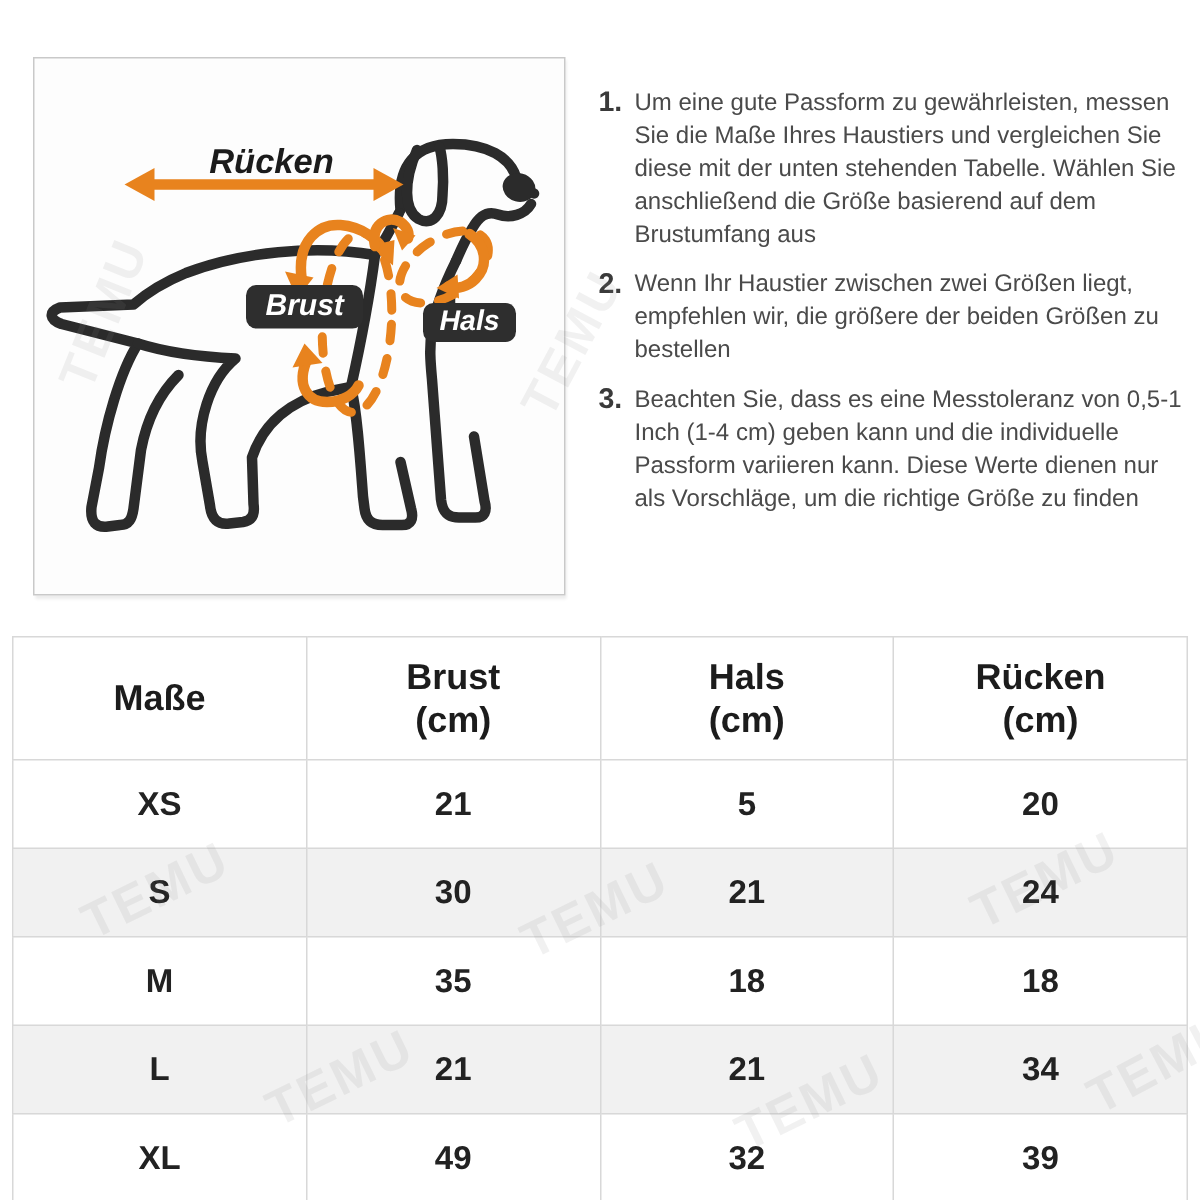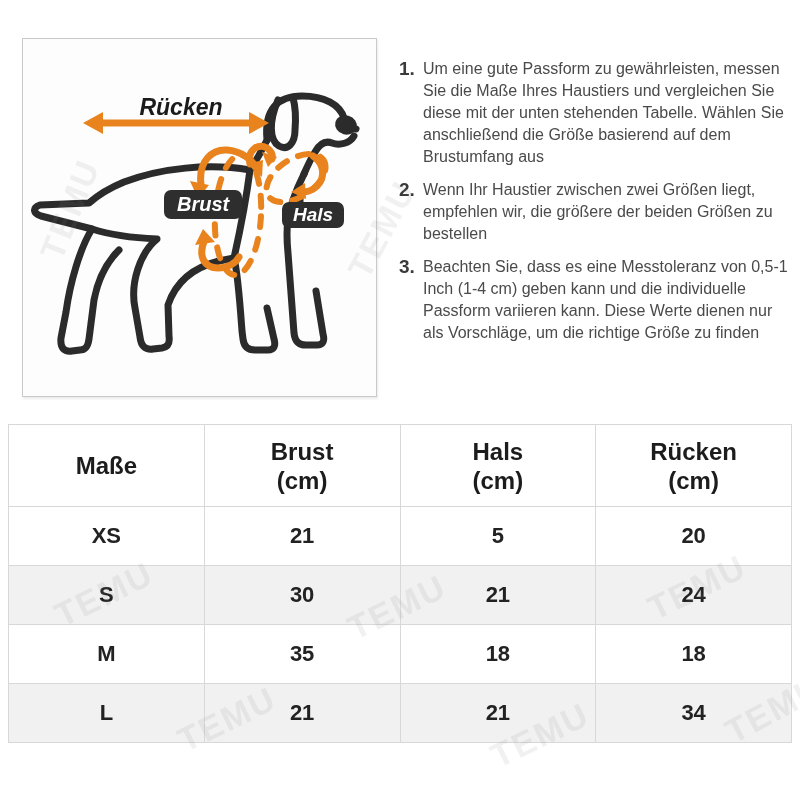--- a/index.html
+++ b/index.html
@@ -170,15 +170,21 @@
         <td>35</td>
         <td>18</td>
         <td>18</td>
       </tr>
       <tr class="alt">
         <td>L</td>
         <td>21</td>
         <td>21</td>
         <td>34</td>
       </tr>
+      <tr>
+        <td>XL</td>
+        <td>49</td>
+        <td>32</td>
+        <td>39</td>
+      </tr>
     </tbody>
   </table>
 </div>
 
 </body></html>

